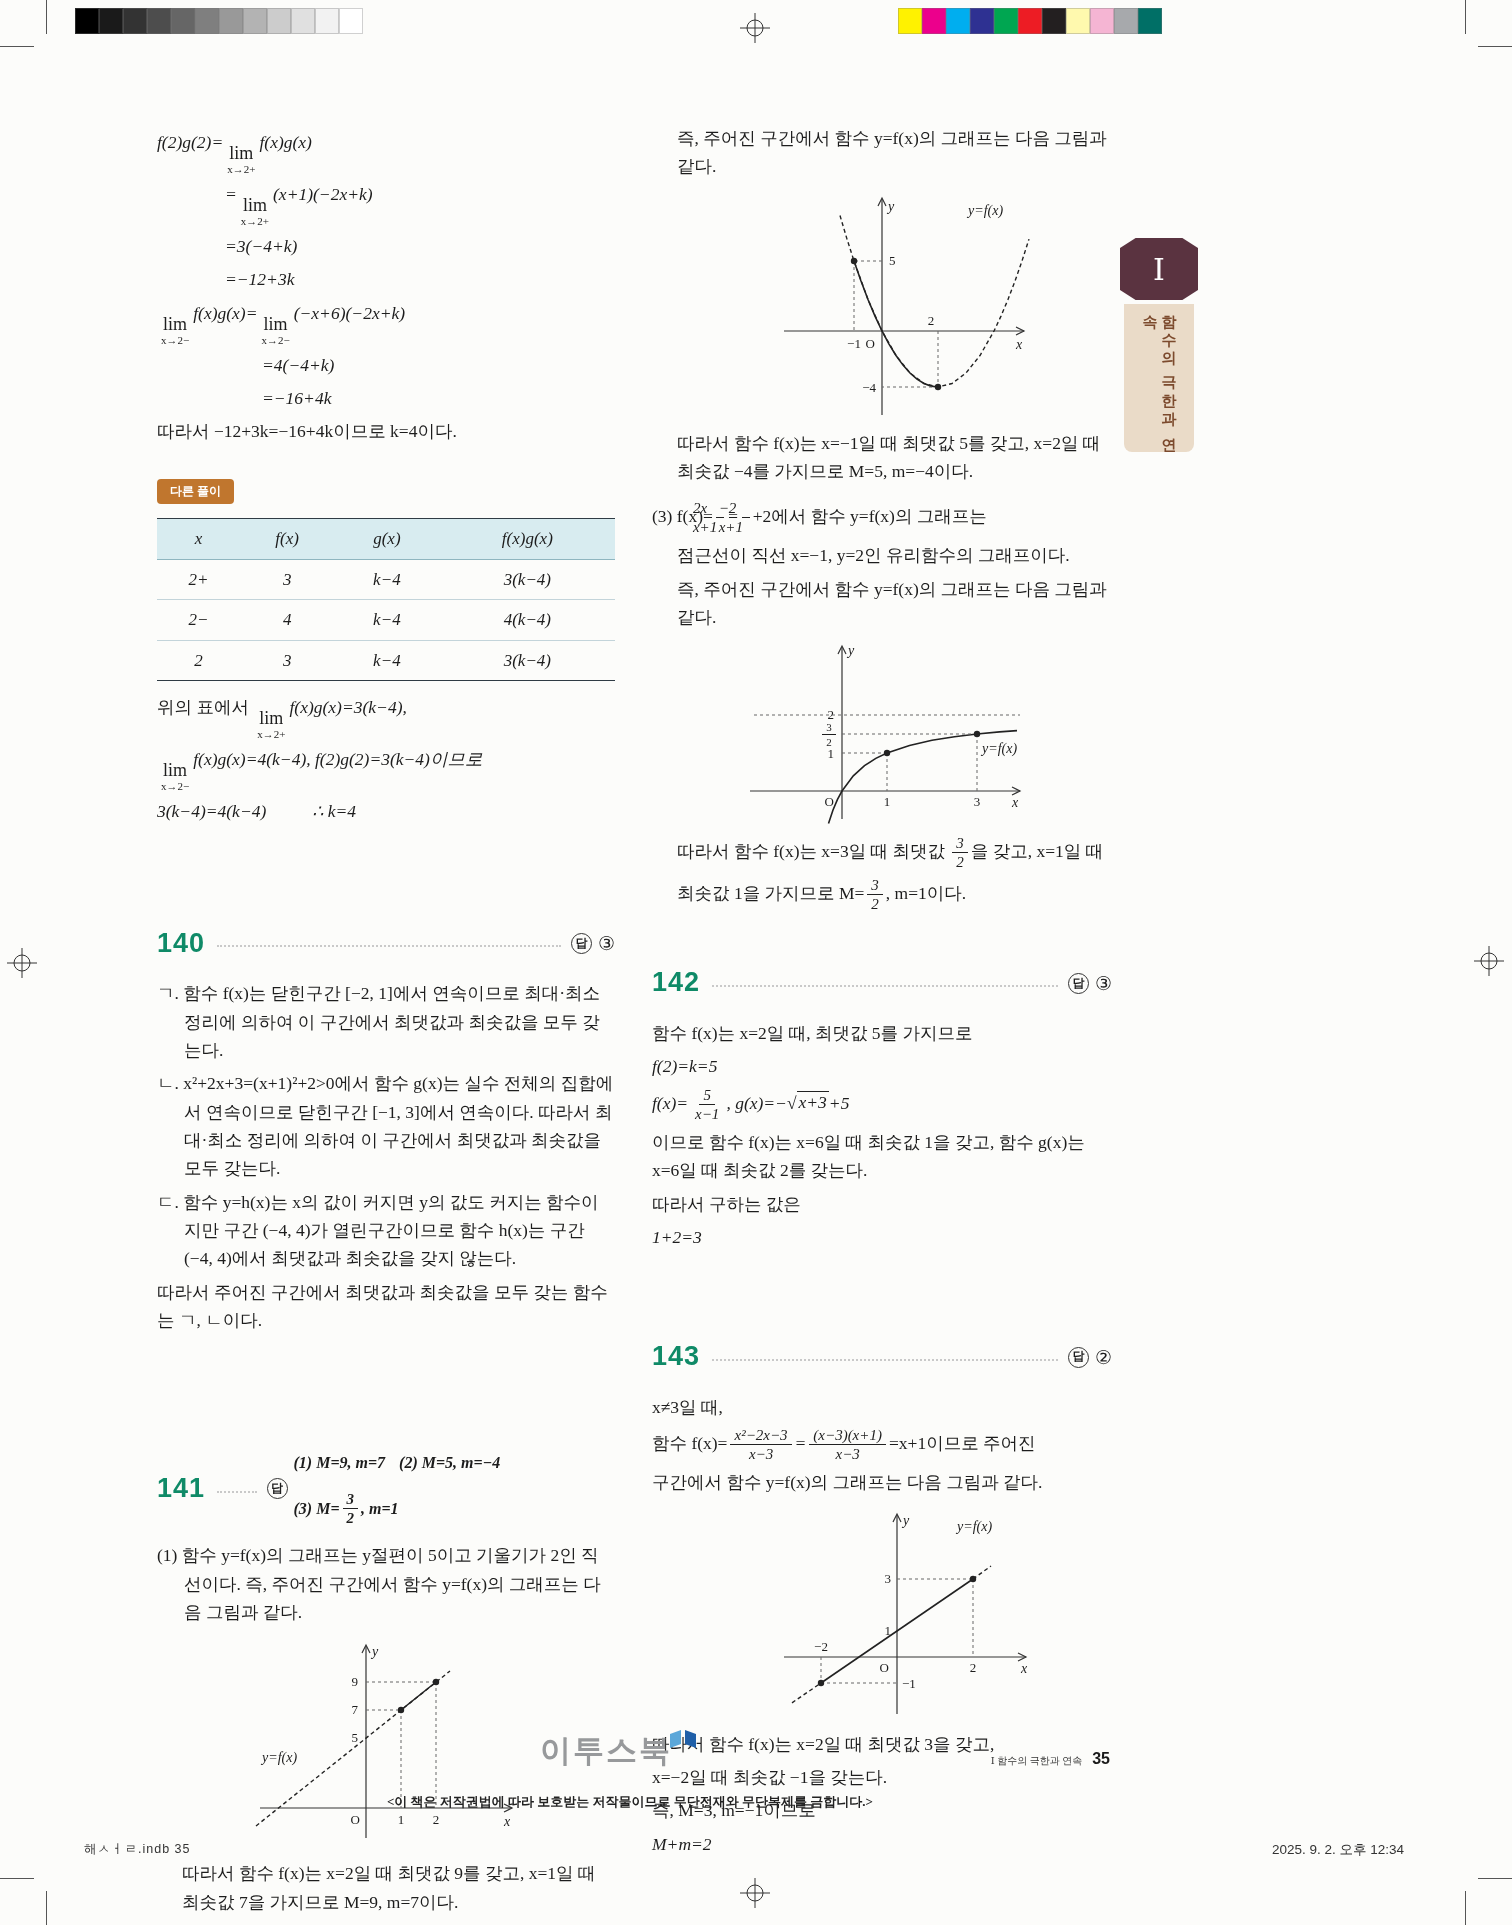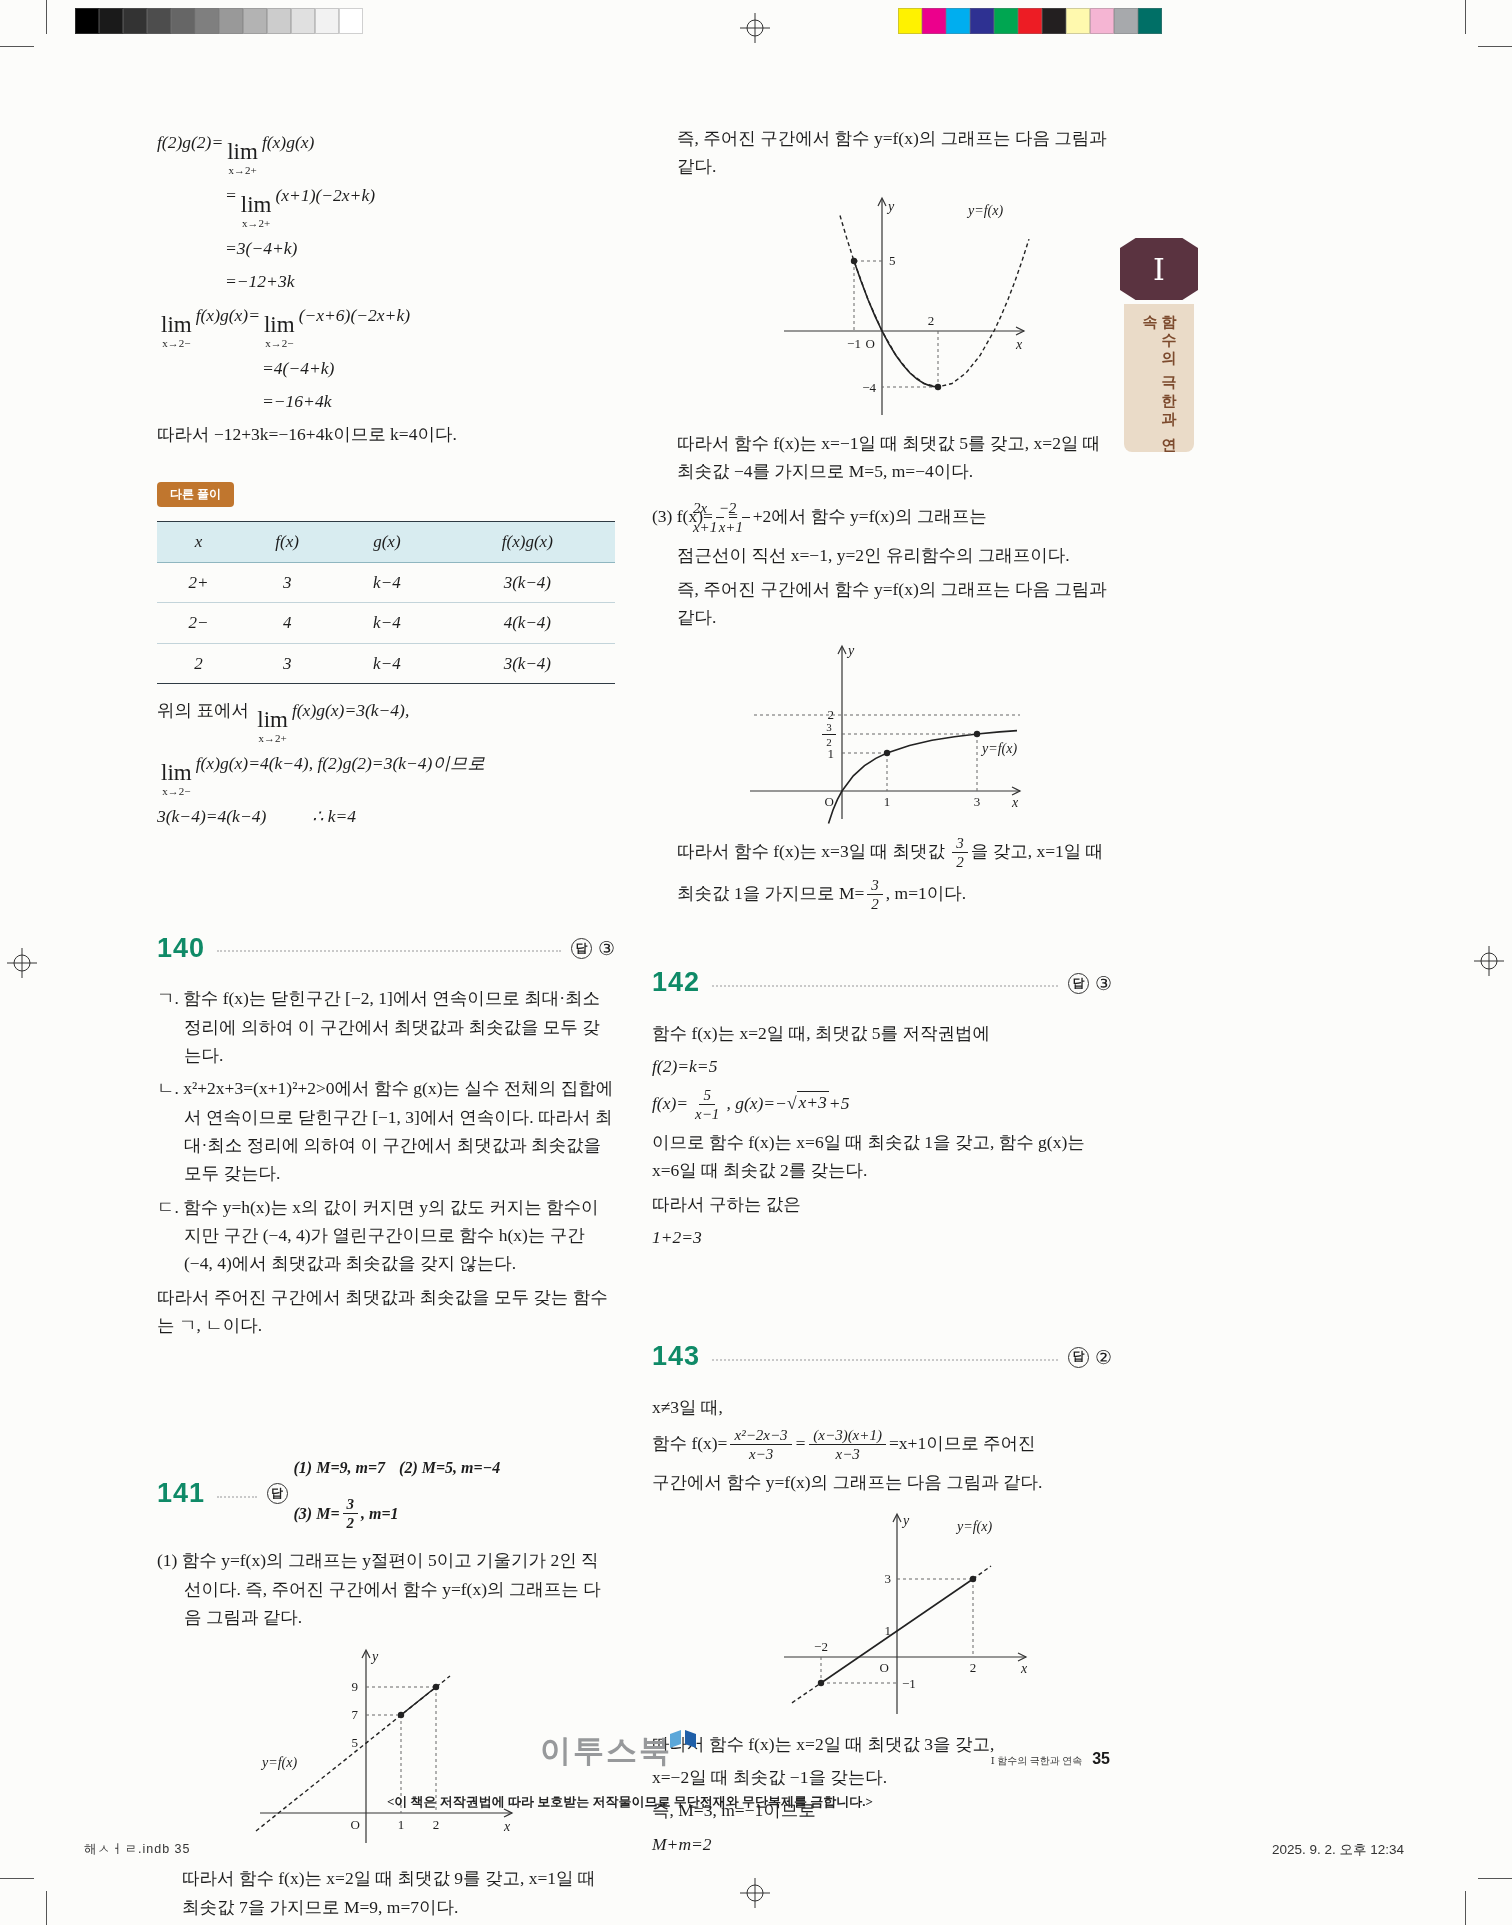--- a/index.html
+++ b/index.html
@@ -33,21 +33,21 @@
   .math{font-style:italic;}
   .kr{font-style:normal;}
   .cont{margin-left:25px;}
   .hang{padding-left:27px;text-indent:-27px;}
   .ind1{margin-left:68px;}
   .ind2{margin-left:105px;}
   .gap-top{margin-top:14px;}
 
   
   .lim{display:inline-flex;flex-direction:column;align-items:center;vertical-align:-11px;line-height:1;margin:0 4px;}
-  .limw{font-style:normal;font-size:23px;}
+  .limw{font-style:normal;font-size:18px;}
   .lims{font-style:normal;font-size:11px;margin-top:2px;white-space:nowrap;}
 
   
   .frac{display:inline-flex;flex-direction:column;align-items:center;vertical-align:middle;
     line-height:1.2;margin:0 3px;font-size:15px;}
   .frac .fr-n{padding:0 4px;border-bottom:1px solid #222;}
   .frac .fr-d{padding:0 4px;}
 
   
   .sqrt{white-space:nowrap;}
@@ -383,21 +383,21 @@
           <span class="fr-d">2</span>
         </span><span>, m=1이다.</span></p>
 
     <div class="prob-header mt142">
       <span class="prob-num">142</span>
       <span class="leader"></span>
       <span class="dap">답</span>
       <span class="circ">③</span>
     </div>
     <div>
-      <p>함수 f(x)는 x=2일 때, 최댓값 5를 저작권법에</p>
+      <p>함수 f(x)는 x=2일 때, 최댓값 5를 가지므로</p>
       <p class="math">f(2)=k=5</p>
       <p><span class="math">f(x)=</span><span class="frac math">
             <span class="fr-n">5</span>
             <span class="fr-d">x−1</span>
           </span><span class="math">,  g(x)=−</span><span class="sqrt math"><span class="sqsym">√</span><span class="sqrad">x+3</span></span><span class="math">+5</span></p>
       <p>이므로 함수 f(x)는 x=6일 때 최솟값 1을 갖고, 함수 g(x)는 x=6일 때 최솟값 2를 갖는다.</p>
       <p>따라서 구하는 값은</p>
       <p class="math">1+2=3</p>
     </div>
 

